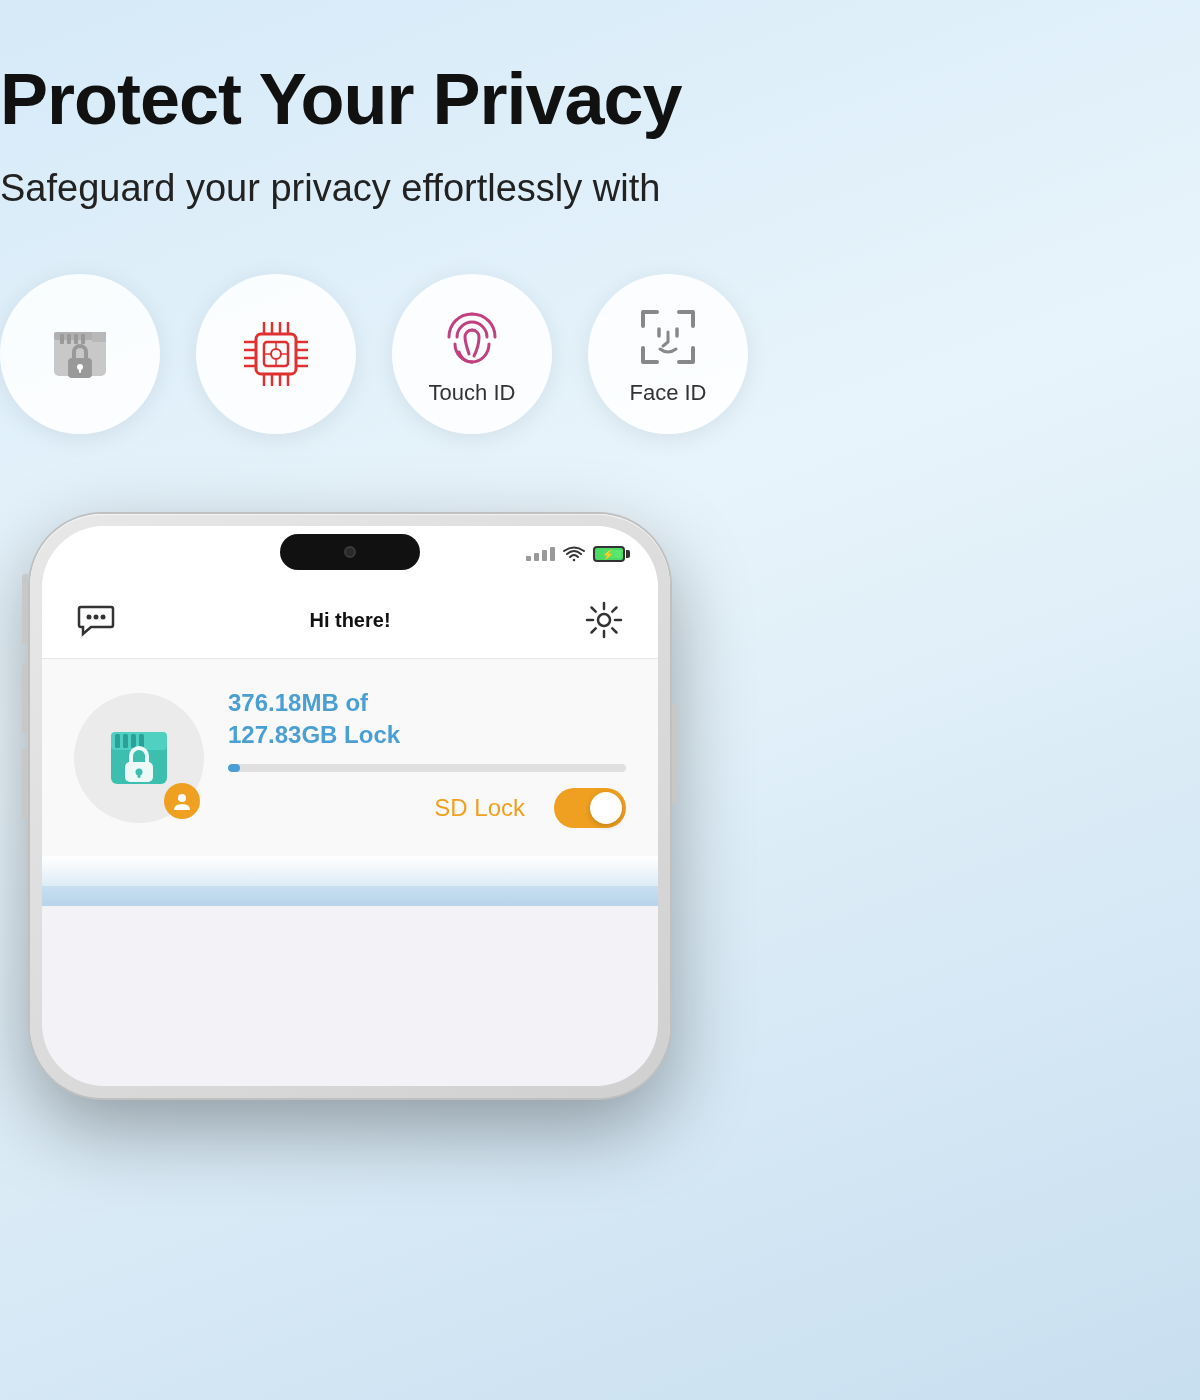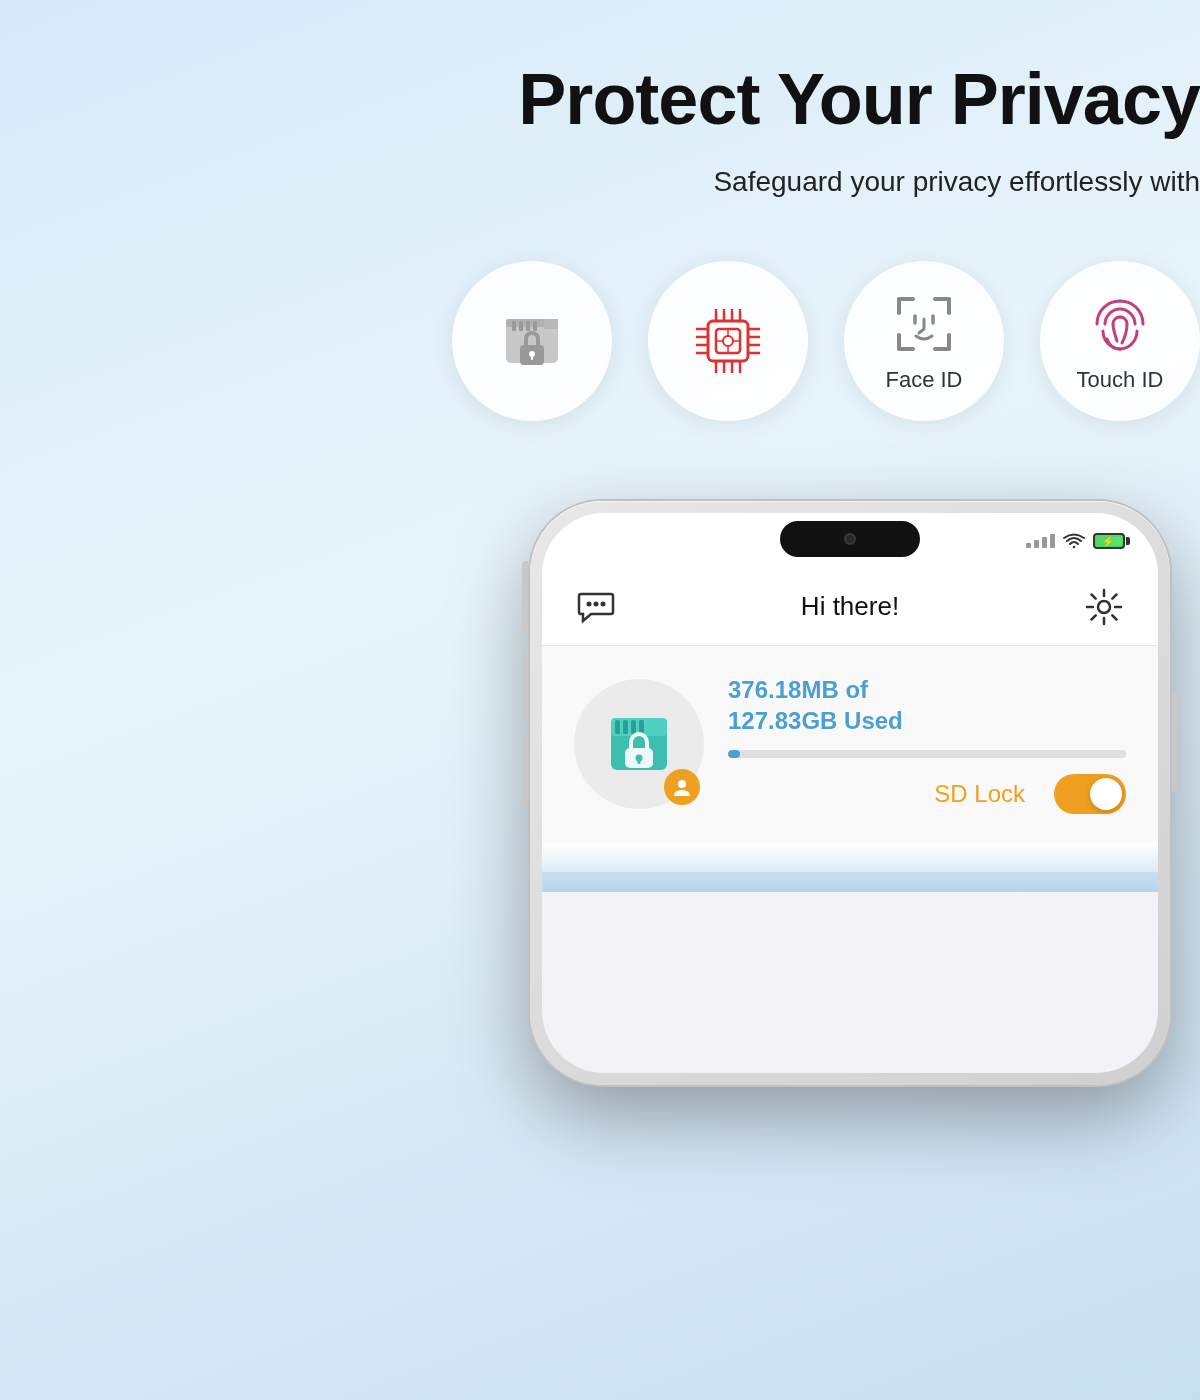--- a/index.html
+++ b/index.html
@@ -11,36 +11,36 @@
       font-family: -apple-system, BlinkMacSystemFont, 'SF Pro Display', 'Helvetica Neue', Arial, sans-serif;
       overflow: hidden;
       position: relative;
     }
 
     .page-container {
       width: 100%;
       height: 100%;
       display: flex;
       flex-direction: column;
-      align-items: flex-end;
+      align-items: flex-start;
       padding-top: 60px;
     }
 
     .headline {
       font-size: 72px;
       font-weight: 900;
       color: #111;
       text-align: center;
       line-height: 1.1;
       margin-bottom: 24px;
       letter-spacing: -1px;
     }
 
     .subtitle {
-      font-size: 28px;
+      font-size: 38px;
       font-weight: 400;
       color: #222;
       text-align: center;
       line-height: 1.35;
       max-width: 720px;
       margin-bottom: 60px;
     }
 
     
     .icons-row {
@@ -263,22 +263,22 @@
 
     .app-header {
       padding: 16px 32px;
       display: flex;
       align-items: center;
       justify-content: space-between;
       background: white;
     }
 
     .app-title {
-      font-size: 26px;
-      font-weight: 400;
+      font-size: 20px;
+      font-weight: 700;
       color: #111;
       text-align: center;
       flex: 1;
     }
 
     .header-icon {
       width: 44px;
       height: 44px;
       display: flex;
       align-items: center;
@@ -463,53 +463,53 @@
         <line x1="36" y1="60" x2="36" y2="72" stroke="#e03030" stroke-width="2.5"></line>
         <line x1="44" y1="60" x2="44" y2="72" stroke="#e03030" stroke-width="2.5"></line>
         <line x1="52" y1="60" x2="52" y2="72" stroke="#e03030" stroke-width="2.5"></line>
 
         <line x1="28" y1="40" x2="36" y2="40" stroke="#e03030" stroke-width="1.5"></line>
         <line x1="44" y1="40" x2="52" y2="40" stroke="#e03030" stroke-width="1.5"></line>
         <line x1="40" y1="28" x2="40" y2="36" stroke="#e03030" stroke-width="1.5"></line>
         <line x1="40" y1="44" x2="40" y2="52" stroke="#e03030" stroke-width="1.5"></line>
         <circle cx="40" cy="40" r="5" fill="none" stroke="#e03030" stroke-width="2"></circle>
       </svg>
-    </div>
-
-    <div class="icon-circle">
-      <svg class="face-id-icon" viewBox="0 0 70 70" fill="none">
-
-        <path d="M10 24 L10 10 L24 10" stroke="#888" stroke-width="4" stroke-linecap="round" stroke-linejoin="round" fill="none"></path>
-        <path d="M46 10 L60 10 L60 24" stroke="#888" stroke-width="4" stroke-linecap="round" stroke-linejoin="round" fill="none"></path>
-        <path d="M10 46 L10 60 L24 60" stroke="#888" stroke-width="4" stroke-linecap="round" stroke-linejoin="round" fill="none"></path>
-        <path d="M46 60 L60 60 L60 46" stroke="#888" stroke-width="4" stroke-linecap="round" stroke-linejoin="round" fill="none"></path>
-
-        <line x1="26" y1="27" x2="26" y2="34" stroke="#888" stroke-width="3.5" stroke-linecap="round"></line>
-        <line x1="44" y1="27" x2="44" y2="34" stroke="#888" stroke-width="3.5" stroke-linecap="round"></line>
-
-        <path d="M35 30 L35 40 L30 44" stroke="#888" stroke-width="3" stroke-linecap="round" stroke-linejoin="round" fill="none"></path>
-
-        <path d="M27 47 Q35 53 43 47" stroke="#888" stroke-width="3" stroke-linecap="round" fill="none"></path>
-      </svg>
-      <span class="icon-label">Face ID</span>
     </div>
 
     <div class="icon-circle">
       <svg class="touch-id-icon" viewBox="0 0 70 70" fill="none">
 
         <path d="M35 12 C22 12 12 22 12 35" stroke="#c04080" stroke-width="3" stroke-linecap="round" fill="none"></path>
         <path d="M35 12 C48 12 58 22 58 35" stroke="#c04080" stroke-width="3" stroke-linecap="round" fill="none"></path>
         <path d="M20 35 C20 27 27 20 35 20 C43 20 50 27 50 35" stroke="#c04080" stroke-width="3" stroke-linecap="round" fill="none"></path>
         <path d="M35 28 C31 28 28 31 28 35 C28 40 30 46 32 52" stroke="#c04080" stroke-width="3" stroke-linecap="round" fill="none"></path>
         <path d="M35 28 C39 28 42 31 42 35 C42 40 40 48 37 54" stroke="#c04080" stroke-width="3" stroke-linecap="round" fill="none"></path>
         <path d="M18 42 C18 52 26 60 35 60" stroke="#c04080" stroke-width="3" stroke-linecap="round" fill="none"></path>
         <path d="M52 42 C52 52 44 60 35 60" stroke="#c04080" stroke-width="3" stroke-linecap="round" fill="none"></path>
         <path d="M22 50 C24 56 29 60 35 60" stroke="#c04080" stroke-width="3" stroke-linecap="round" fill="none"></path>
       </svg>
       <span class="icon-label">Touch ID</span>
+    </div>
+
+    <div class="icon-circle">
+      <svg class="face-id-icon" viewBox="0 0 70 70" fill="none">
+
+        <path d="M10 24 L10 10 L24 10" stroke="#888" stroke-width="4" stroke-linecap="round" stroke-linejoin="round" fill="none"></path>
+        <path d="M46 10 L60 10 L60 24" stroke="#888" stroke-width="4" stroke-linecap="round" stroke-linejoin="round" fill="none"></path>
+        <path d="M10 46 L10 60 L24 60" stroke="#888" stroke-width="4" stroke-linecap="round" stroke-linejoin="round" fill="none"></path>
+        <path d="M46 60 L60 60 L60 46" stroke="#888" stroke-width="4" stroke-linecap="round" stroke-linejoin="round" fill="none"></path>
+
+        <line x1="26" y1="27" x2="26" y2="34" stroke="#888" stroke-width="3.5" stroke-linecap="round"></line>
+        <line x1="44" y1="27" x2="44" y2="34" stroke="#888" stroke-width="3.5" stroke-linecap="round"></line>
+
+        <path d="M35 30 L35 40 L30 44" stroke="#888" stroke-width="3" stroke-linecap="round" stroke-linejoin="round" fill="none"></path>
+
+        <path d="M27 47 Q35 53 43 47" stroke="#888" stroke-width="3" stroke-linecap="round" fill="none"></path>
+      </svg>
+      <span class="icon-label">Face ID</span>
     </div>
 
   </div>
 
   <div class="phone-wrapper">
     <div class="phone-outer">
       <div class="phone-screen">
 
         <div class="dynamic-island-bar">
           <div style="width:44px;"></div>
@@ -584,21 +584,21 @@
                 <svg width="22" height="22" viewBox="0 0 22 22" fill="none">
                   <circle cx="11" cy="8" r="4" fill="white"></circle>
                   <path d="M3 20 Q3 14 11 14 Q19 14 19 20" fill="white"></path>
                 </svg>
               </div>
             </div>
 
             <div class="sd-info-right">
               <div class="storage-text">
                 <span>376.18MB of</span><br>
-                <span>127.83GB Used</span>
+                <span>127.83GB Lock</span>
               </div>
               <div class="progress-bar-bg">
                 <div class="progress-bar-fill"></div>
               </div>
               <div class="sd-lock-row">
                 <span class="sd-lock-label">SD Lock</span>
                 <div class="toggle-switch">
                   <div class="toggle-knob"></div>
                 </div>
               </div>

